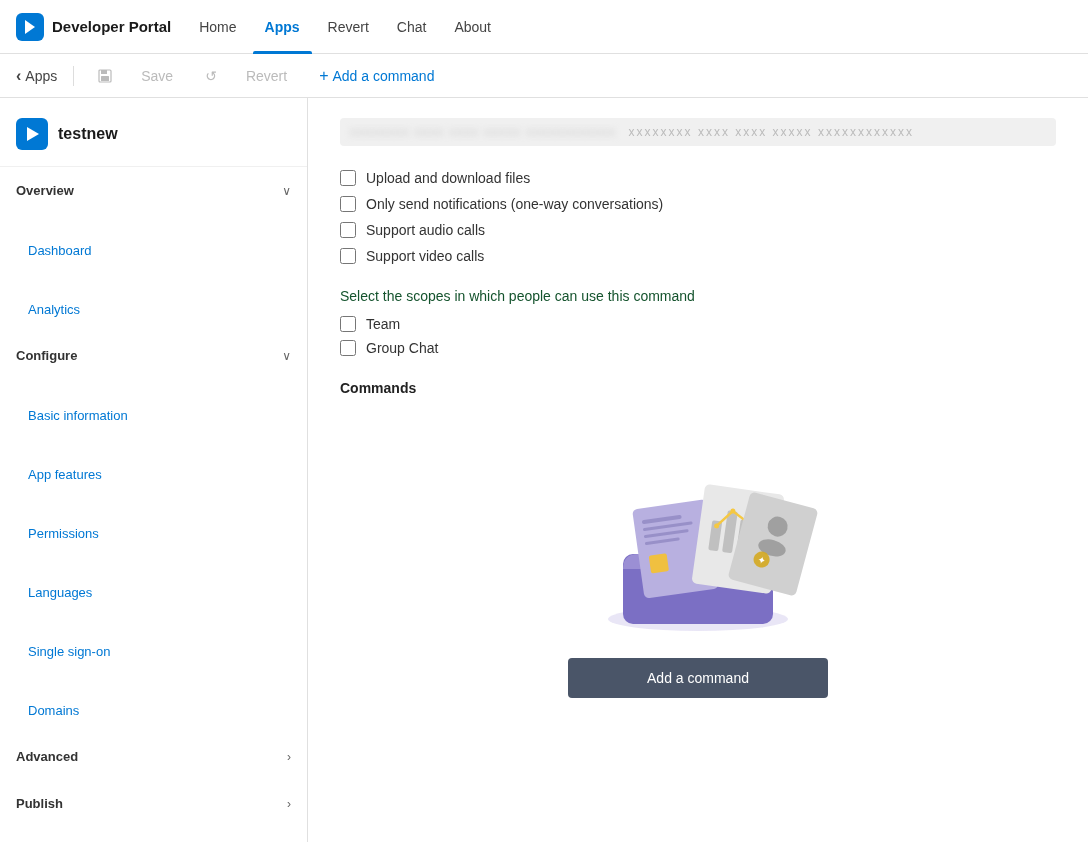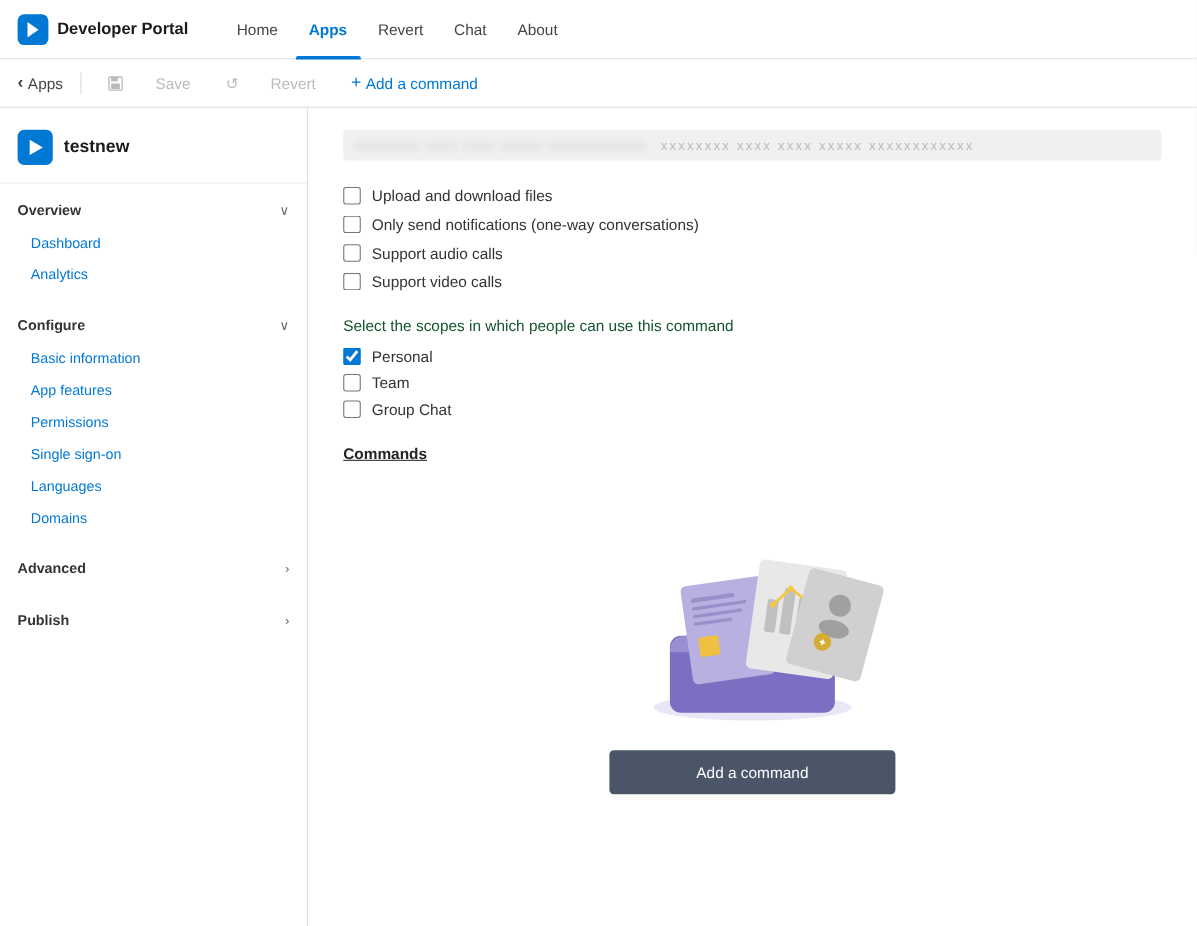--- a/index.html
+++ b/index.html
@@ -6,21 +6,21 @@
     body { font-family: 'Segoe UI', Arial, sans-serif; font-size: 14px; background: #f5f5f5; color: #333; height: 842px; width: 1088px; overflow: hidden; display: flex; flex-direction: column; }
 
     
     .top-nav {
       background: #fff;
       border-bottom: 1px solid #e0e0e0;
       height: 54px;
       display: flex;
       align-items: center;
       padding: 0 16px;
-      gap: 24px;
+      gap: 8px;
       flex-shrink: 0;
     }
     .brand {
       display: flex;
       align-items: center;
       gap: 8px;
       font-weight: 600;
       font-size: 15px;
       color: #1a1a1a;
     }
@@ -107,21 +107,21 @@
 
     
     .main-layout {
       display: flex;
       flex: 1;
       overflow: hidden;
     }
 
     
     .sidebar {
-      width: 280px;
+      width: 308px;
       background: #fff;
       border-right: 1px solid #e0e0e0;
       flex-shrink: 0;
       overflow-y: auto;
     }
     .app-header {
       display: flex;
       align-items: center;
       gap: 10px;
       padding: 20px 16px 16px 16px;
@@ -162,20 +162,21 @@
     }
     .chevron {
       font-size: 12px;
       color: #666;
     }
     .sidebar-item {
       padding: 7px 16px 7px 28px;
       cursor: pointer;
       color: #0078d4;
       font-size: 13px;
+      margin-top: 30px;
     }
 
     
     .content {
       flex: 1;
       overflow-y: auto;
       padding: 0;
       background: #f5f5f5;
     }
 
@@ -248,21 +249,20 @@
     }
     .scope-item input[type="checkbox"] {
       width: 16px;
       height: 16px;
       cursor: pointer;
       accent-color: #0078d4;
     }
 
     .commands-section {
       margin-top: 3px;
-      text-decoration: underline;
     }
     .commands-title {
       font-size: 14px;
       font-weight: 700;
       color: #222;
       margin-bottom: 8px;
     }
     .commands-desc {
       font-size: 14px;
       color: #444;
@@ -380,24 +380,24 @@
         <div class="sidebar-item">
           <span>Basic information</span>
         </div>
         <div class="sidebar-item">
           <span>App features</span>
         </div>
         <div class="sidebar-item">
           <span>Permissions</span>
         </div>
         <div class="sidebar-item">
+          <span>Languages</span>
+        </div>
+        <div class="sidebar-item">
           <span>Single sign-on</span>
-        </div>
-        <div class="sidebar-item">
-          <span>Languages</span>
         </div>
         <div class="sidebar-item">
           <span>Domains</span>
         </div>
       </div>
     </div>
 
     <div class="sidebar-section">
       <div class="sidebar-section-header">
         <span class="sidebar-section-title">Advanced</span>
@@ -437,24 +437,20 @@
         <label class="checkbox-item">
           <input type="checkbox" style="">
           <span>Support video calls</span>
         </label>
       </div>
 
       <div class="scopes-label">Select the scopes in which people can use this command</div>
 
       <div style="margin-bottom: 24px;">
         <label class="scope-item">
-          <input type="checkbox" checked="" style="accent-color: rgb(0, 120, 212);">
-          <span>Personal</span>
-        </label>
-        <label class="scope-item">
           <input type="checkbox" style="">
           <span>Team</span>
         </label>
         <label class="scope-item">
           <input type="checkbox" style="">
           <span>Group Chat</span>
         </label>
       </div>
 
       <div class="commands-section">

